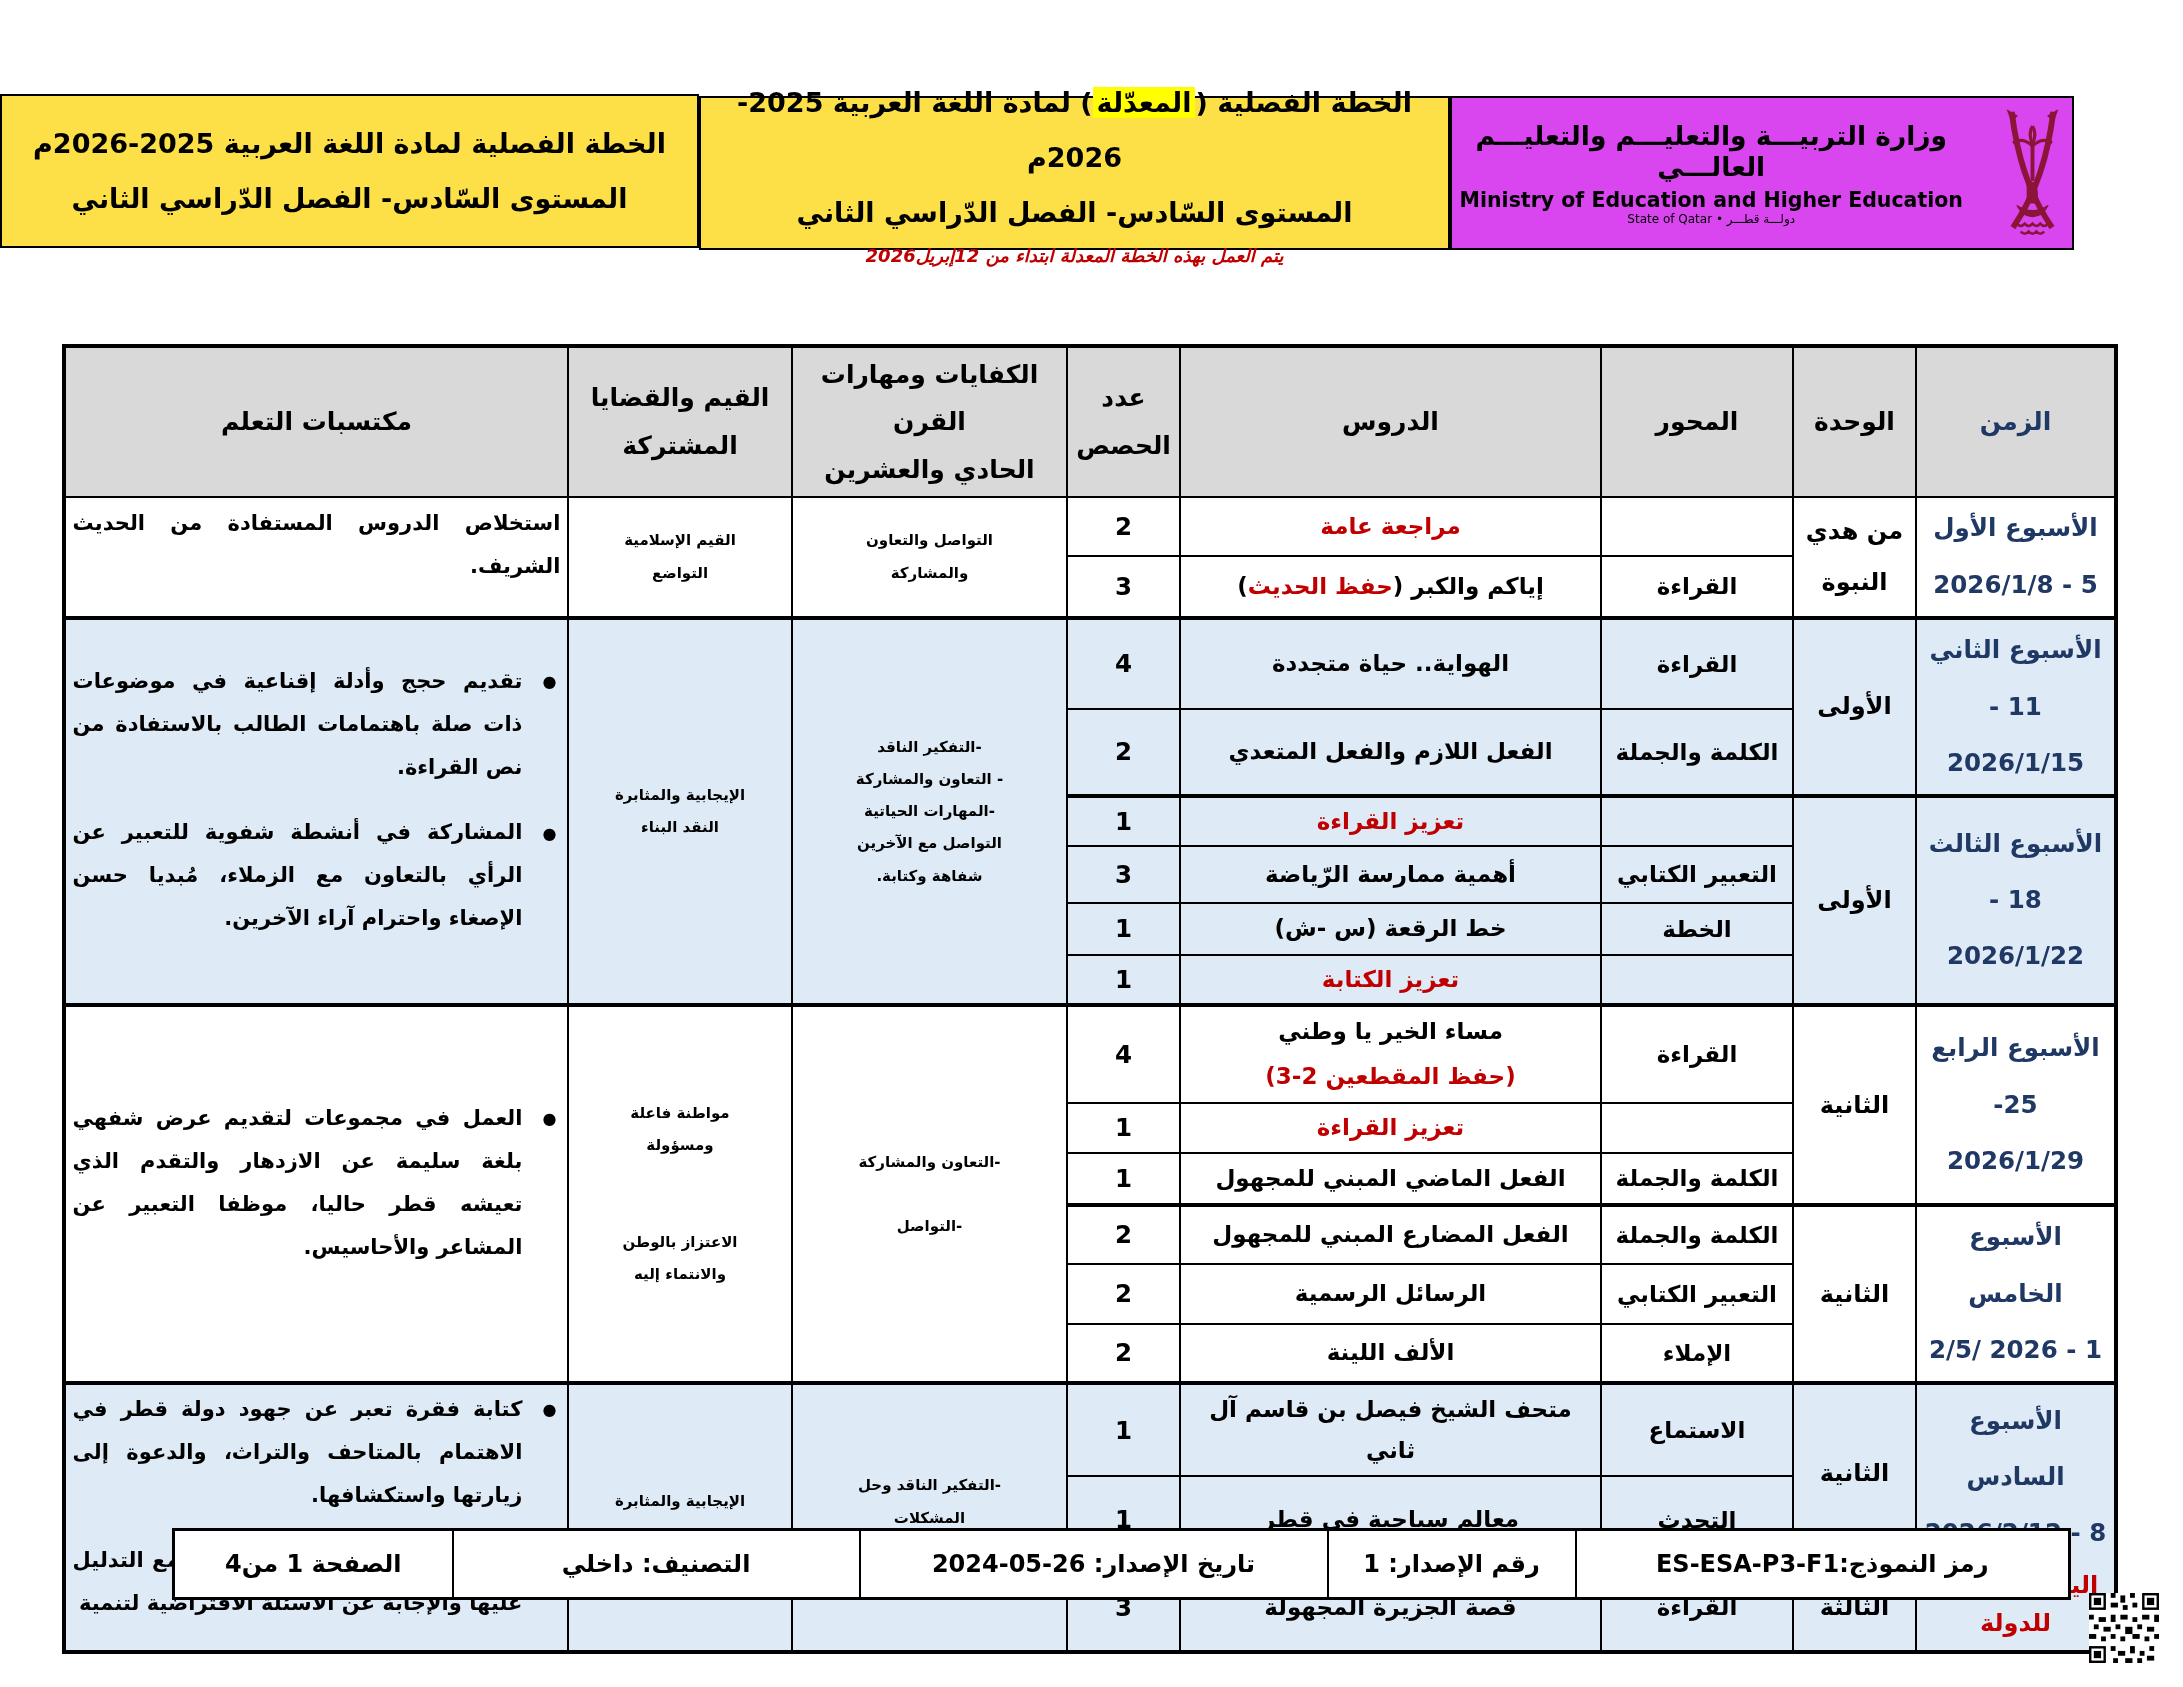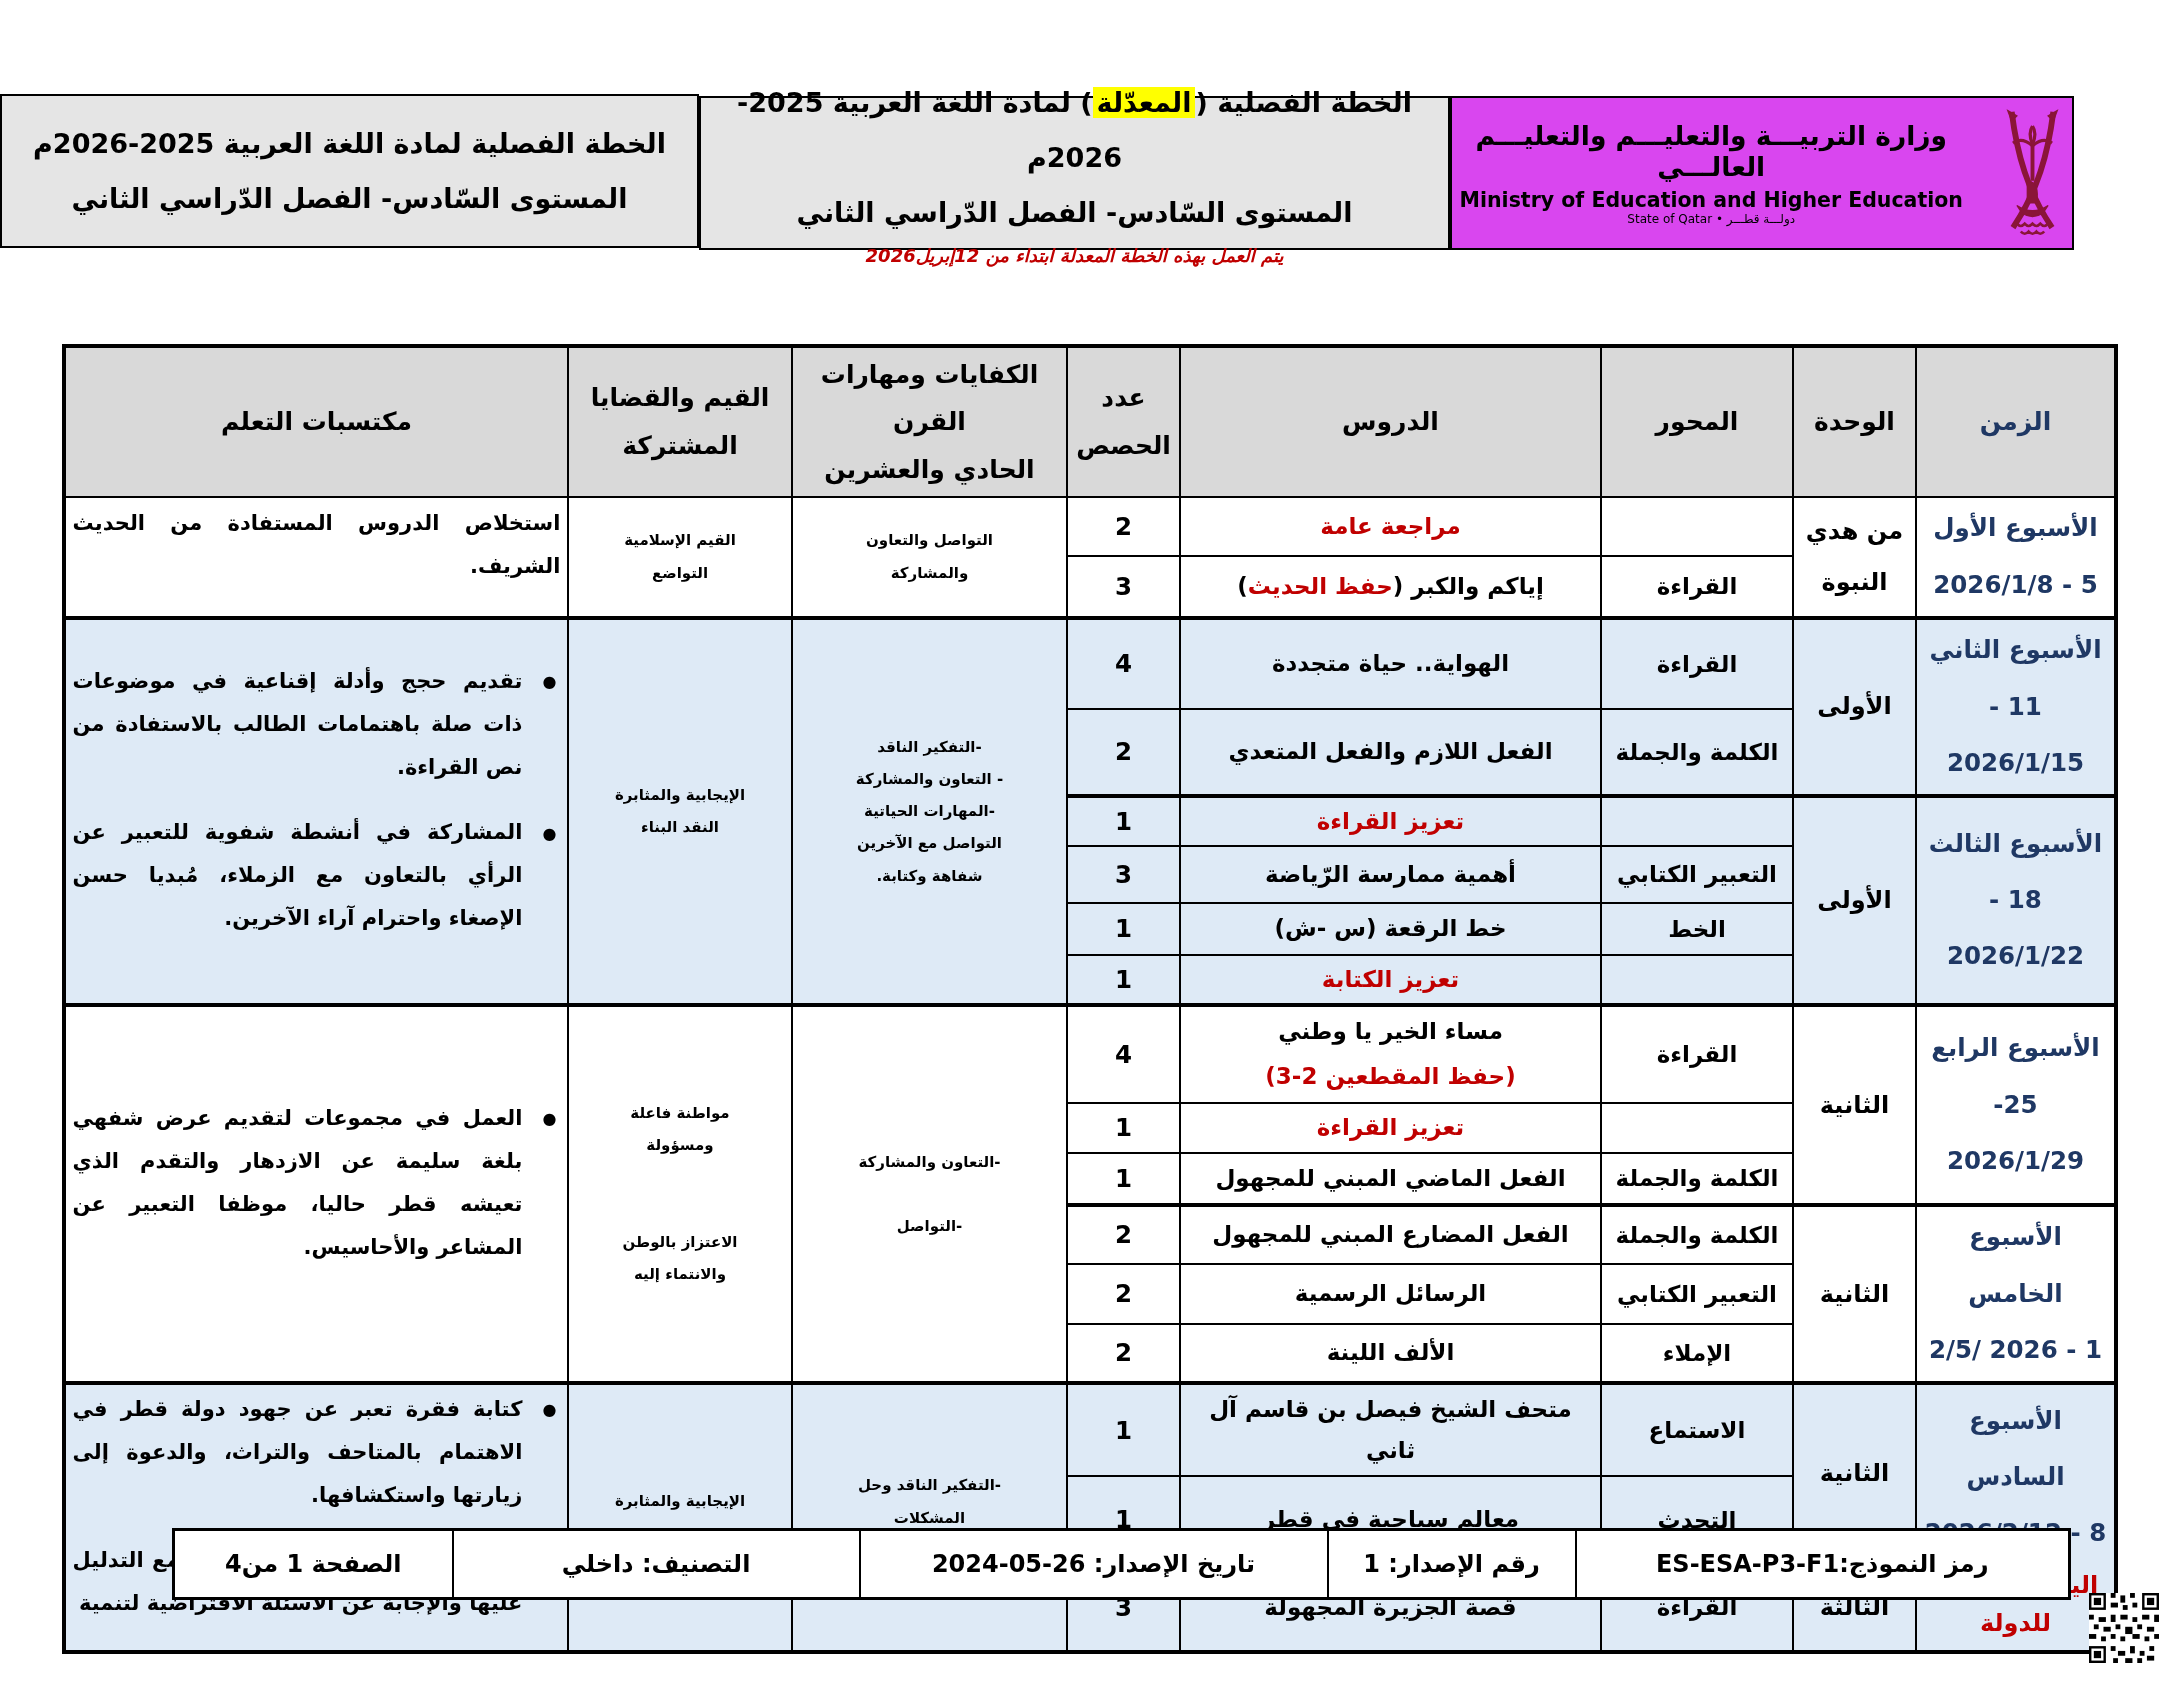--- a/index.html
+++ b/index.html
@@ -2,21 +2,21 @@
 <html lang="ar" dir="rtl" style="font-size:10.6px"><head>
 <meta charset="utf-8">
 <style>
   * { box-sizing: border-box; margin: 0; padding: 0; }
   html,body { background:#ffffff; }
   body { width:2183px; height:1687px; font-family:"DejaVu Sans", sans-serif; font-weight:bold; color:#000; }
   #page { position:relative; width:2183px; height:1687px; direction:rtl; overflow:hidden; background:#fff; }
   .abs { position:absolute; }
 
   
-  .hdr-box { border:2.6px solid #000; display:flex; flex-direction:column; justify-content:center; align-items:center; text-align:center; background:#e5e5e5; }
+  .hdr-box { border:2.6px solid #000; display:flex; flex-direction:column; justify-content:center; align-items:center; text-align:center; background:#fde047; }
   .hdr-line { font-size:27px; line-height:2.05; }
   .hdr-notice { font-size:18px; color:#C00000; line-height:1.7;font-style:italic; }
   .hl { background:#FFFF00; padding:0 4px; }
 
   .logo-wrap { border:2.6px solid #000; display:flex; flex-direction:row; justify-content:center; align-items:center; gap:22.5px; background:#d946ef; }
   .logo-text { text-align:center; }
   .logo-ar { font-size:26.5px; letter-spacing:0; margin-bottom:6.6px; }
   .logo-en { font-size:20.5px; font-weight:bold; margin-bottom:0; }
   .logo-state { font-size:12px; font-weight:normal; }
 
@@ -210,21 +210,21 @@
       <td class="axis-cell"></td>
       <td class="lesson-cell"><span></span><span class="red">تعزيز القراءة</span><span></span></td>
       <td class="periods-cell">1</td>
     </tr>
     <tr class="bg-blue" style="height:57px;">
       <td class="axis-cell">التعبير الكتابي</td>
       <td class="lesson-cell"><span>أهمية ممارسة الرّياضة</span><span class="red"></span><span></span></td>
       <td class="periods-cell">3</td>
     </tr>
     <tr class="bg-blue" style="height:52px;">
-      <td class="axis-cell">الخط</td>
+      <td class="axis-cell">الخطة</td>
       <td class="lesson-cell"><span>خط الرقعة (س -ش)</span><span class="red"></span><span></span></td>
       <td class="periods-cell">1</td>
     </tr>
     <tr class="bg-blue" style="height:50px;">
       <td class="axis-cell"></td>
       <td class="lesson-cell"><span></span><span class="red">تعزيز الكتابة</span><span></span></td>
       <td class="periods-cell">1</td>
     </tr>
 
     <tr class="wk" style="height:98px;">

